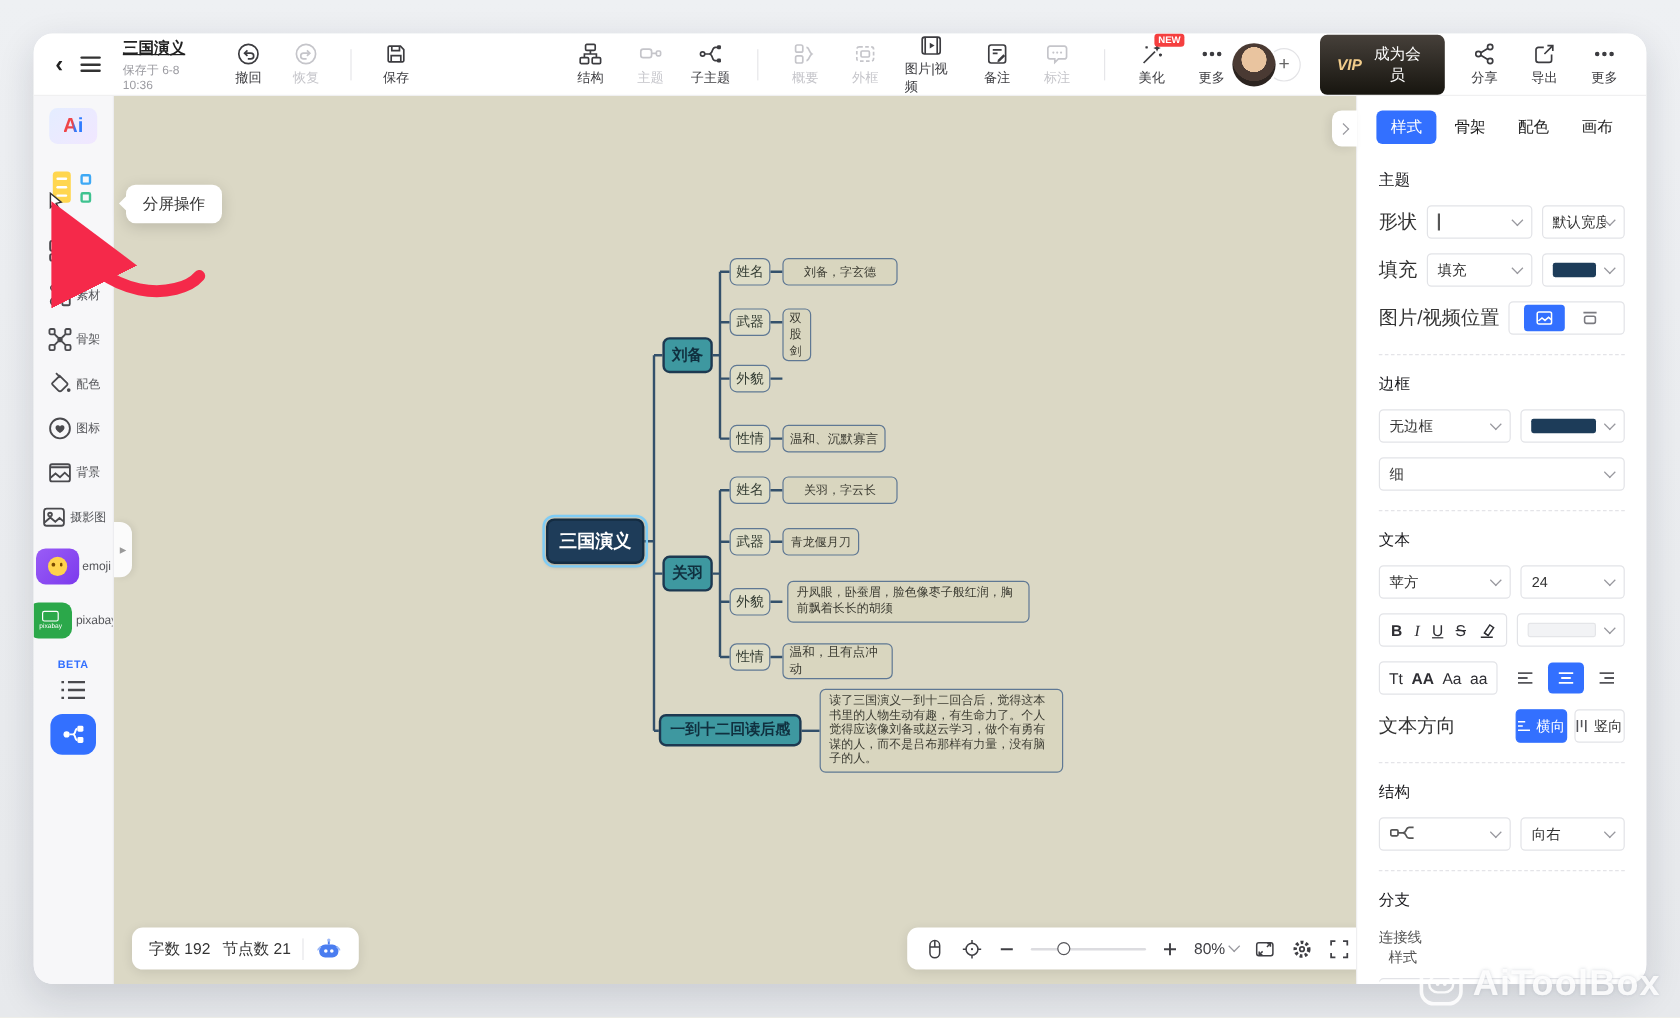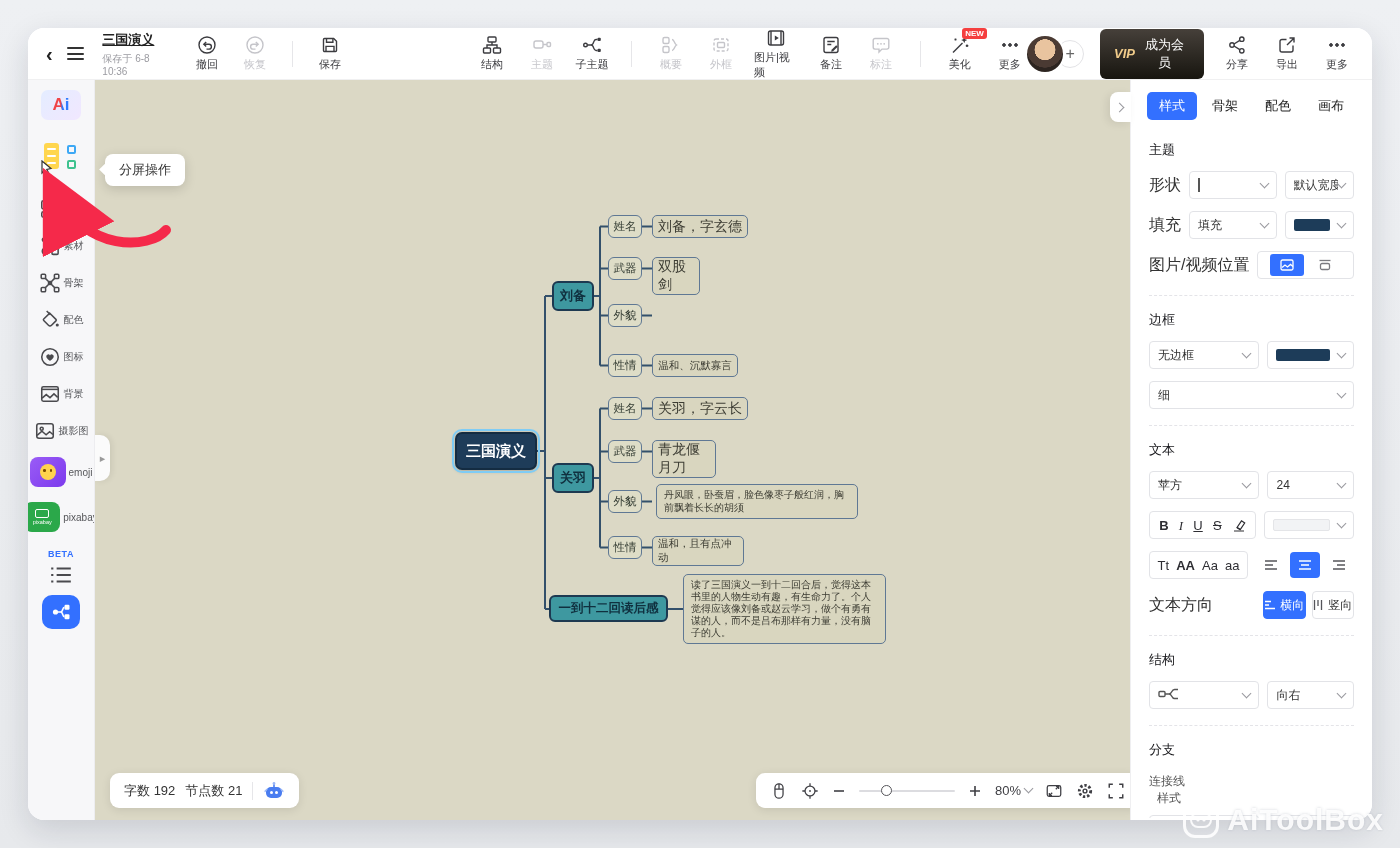--- a/index.html
+++ b/index.html
@@ -90,21 +90,21 @@
   .node { position:absolute; display:flex; align-items:center; justify-content:center;
     cursor:pointer; }
   .node.center { left:360px; top:352px; width:82px; height:38px; background:#1e3c59;
     border:2px solid #142c42; border-radius:7px; color:#fff; font-size:15px; font-weight:bold;
     outline:2px solid #7fccf5; outline-offset:1px; box-shadow:0 1px 4px rgba(0,0,0,.25); }
   .node.branch { background:#3e98a0; border:2px solid #1d3951; border-radius:6px;
     color:#10303f; font-size:13px; font-weight:bold; height:30px; }
   .node.l2 { width:34px; height:23px; background:#deddc7; border:1.5px solid #5f7894;
     border-radius:6px; font-size:11.5px; color:#333c33; }
   .node.leaf { min-height:23px; background:#d9d6bf; border:1.5px solid #5f7894; border-radius:5px;
-    font-size:14px; color:#3c3c33; padding:0 5px; }
+    font-size:10px; color:#3c3c33; padding:0 5px; }
   .node.leaf.multi { text-align:left; font-size:10px; line-height:1.25; padding:4px 7px;
     align-items:flex-start; justify-content:flex-start; }
   .node.leaf.essay { line-height:1.2; }
 
   
   .chip { position:absolute; bottom:12px; background:#fff; border-radius:9px;
     box-shadow:0 2px 10px rgba(0,0,0,.10); display:flex; align-items:center; z-index:10;}
   .chip-left { left:15px; height:35px; padding:0 14px; gap:10px; font-size:13px; color:#333; font-weight:500;}
   .chip-left .vdiv { width:1px; height:18px; background:#e6e6e9; }
   .chip-right { left:661px; height:35px; padding:0 14px; gap:13px; color:#3f3f44; }
@@ -478,21 +478,21 @@
         <path d="M573 529 H588"></path>
       </g>
     </svg>
 
     <div class="node center">三国演义</div>
 
     <div class="node branch" style="left:457px;top:201px;width:42px;">刘备</div>
     <div class="node l2" style="left:513px;top:135px;">姓名</div>
     <div class="node leaf" style="left:557px;top:135px;width:96px;">刘备，字玄德</div>
     <div class="node l2" style="left:513px;top:177px;">武器</div>
-    <div class="node leaf" style="left:557px;top:177px;width:48px;">双股剑</div>
+    <div class="node leaf" style="left:557px;top:177px;width:24px;">双股剑</div>
     <div class="node l2" style="left:513px;top:224px;">外貌</div>
     <div class="node l2" style="left:513px;top:274px;">性情</div>
     <div class="node leaf" style="left:557px;top:274px;width:86px;font-size:10.5px;">温和、沉默寡言</div>
 
     <div class="node branch" style="left:457px;top:383px;width:42px;">关羽</div>
     <div class="node l2" style="left:513px;top:317px;">姓名</div>
     <div class="node leaf" style="left:557px;top:317px;width:96px;">关羽，字云长</div>
     <div class="node l2" style="left:513px;top:360px;">武器</div>
     <div class="node leaf" style="left:557px;top:360px;width:64px;">青龙偃月刀</div>
     <div class="node l2" style="left:513px;top:410px;">外貌</div>

